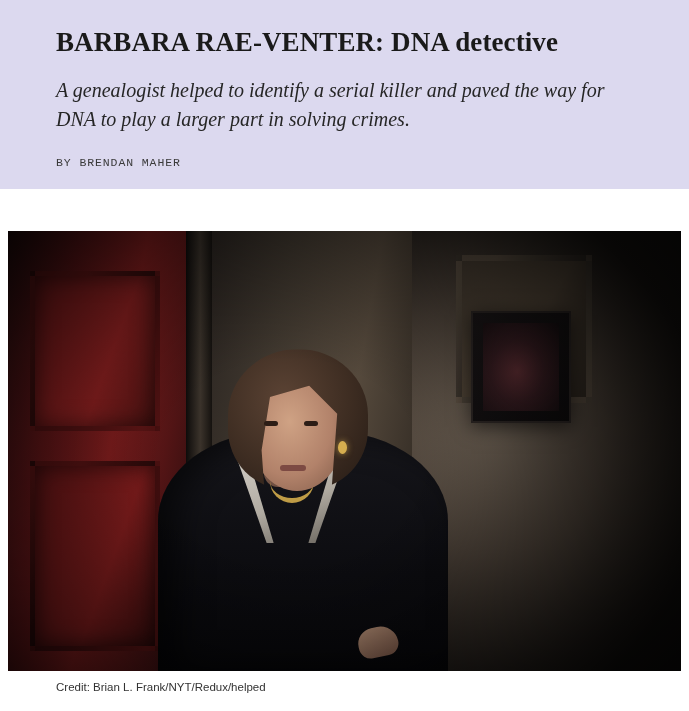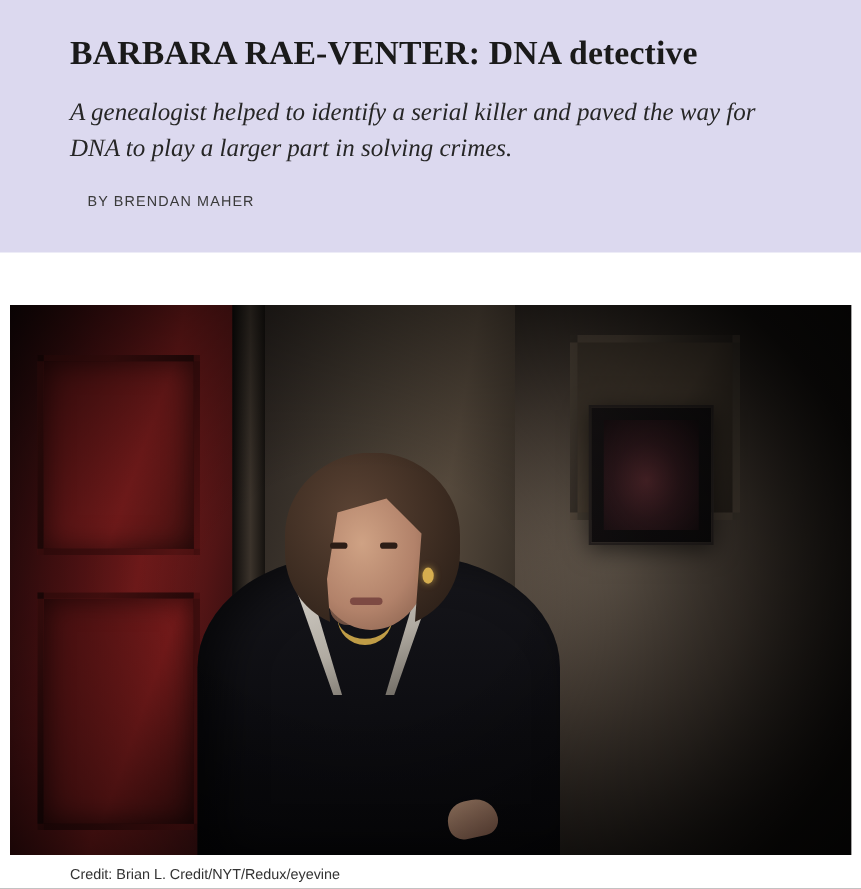--- a/index.html
+++ b/index.html
@@ -34,26 +34,26 @@
     font-family: "Liberation Serif", serif;
     font-style: italic;
     font-size: 20px;
     line-height: 1.45;
     color: #262626;
     margin: 0 0 22px 0;
     max-width: 590px;
   }
 
   .byline {
-    font-family: Liberation Sans, sans-serif;
+    font-family: Liberation Mono, monospace;
     font-size: 11.5px;
     letter-spacing: 0.9px;
     color: #3a3a3a;
     text-transform: uppercase;
-    margin: 14px;
+    margin: 0;
   }
 
   .body-area {
     background: #ffffff;
     padding: 0;
   }
 
   .figure {
     margin: 42px 0 0 0;
     padding: 0 8px 0 8px;
@@ -310,15 +310,15 @@
         <div class="ph-face"></div>
         <div class="ph-hair"></div>
         <div class="ph-eye-l"></div>
         <div class="ph-eye-r"></div>
         <div class="ph-mouth"></div>
         <div class="ph-earring"></div>
         <div class="ph-hand"></div>
       </div>
       <div class="ph-vignette"></div>
     </div>
-    <figcaption class="caption">Credit: Brian L. Credit/NYT/Redux/eyevine</figcaption>
+    <figcaption class="caption">Credit: Brian L. Frank/NYT/Redux/helped</figcaption>
   </figure>
 </div>
 
 </body></html>

